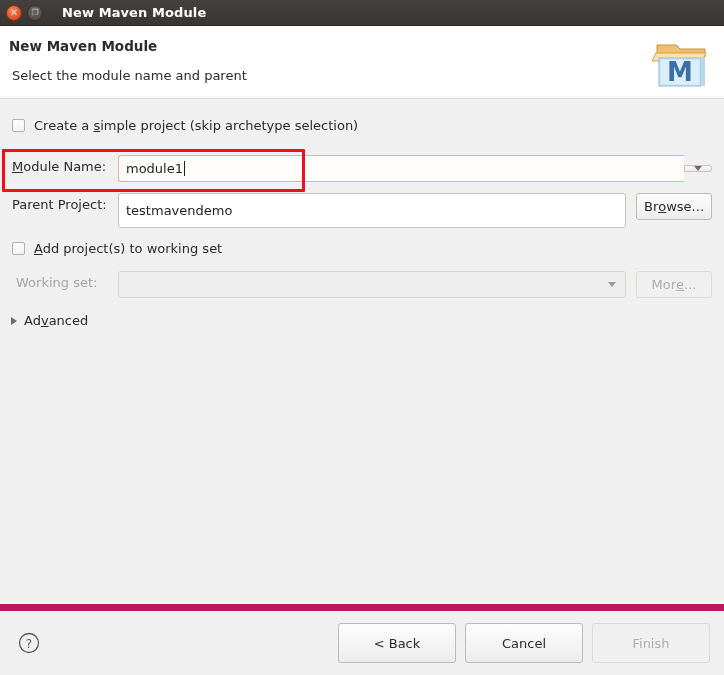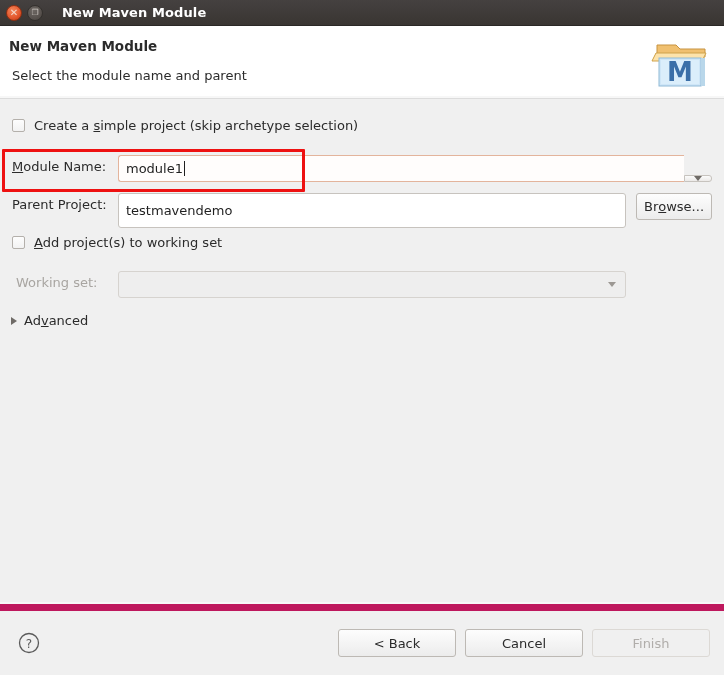--- a/index.html
+++ b/index.html
@@ -125,21 +125,21 @@
     color: #1f1f1f;
   }
 
   .caret {
     display: inline-block;
     width: 1px; height: 15px;
     background: #1f1f1f;
     margin-left: 1px;
   }
 
-  .combo-wrap { position: absolute; display: flex; align-items: flex-end; }
+  .combo-wrap { position: absolute; display: flex; align-items: center; }
   .combo-input {
     flex: 1 1 auto;
     height: 27px;
     border: 1px solid #e3b49c;
     border-right: none;
     border-radius: 3px 0 0 3px;
     background: #fffdfc;
     display: flex; align-items: center;
     padding: 0 7px;
     font-size: 13px;
@@ -222,21 +222,21 @@
     width: 22px; height: 22px;
   }
   .footer-buttons {
     position: absolute;
     right: 14px; top: 50%;
     transform: translateY(-50%);
     display: flex;
     align-items: center;
     gap: 9px;
   }
-  .footer-buttons .btn { width: 118px; height: 28px; padding: 0; }
+  .footer-buttons .btn { width: 118px; height: 40px; padding: 0; }
 </style>
 </head>
 <body>
 
 <div class="window">
 
   <div class="titlebar">
     <div class="wbtn close">
       <span class="glyph">✕</span>
     </div>
@@ -296,31 +296,36 @@
     </div>
     <div class="field" style="position:absolute; left:118px; top:94px; width:508px;">
       <span>testmavendemo</span>
     </div>
     <div class="btn" style="position:absolute; left:636px; top:94px; width:76px;">
         <span>Br</span>
         <span class="mn">o</span>
         <span>wse...</span>
       </div>
 
-    <div class="row" style="left:12px; top:136px;text-align:center;">
+    <div class="row" style="left:12px; top:142px;text-align:center;">
       <div class="check"></div>
       <div class="lbl" style="margin-left:9px;"><span class="mn">A</span><span>dd project(s) to working set</span></div>
     </div>
 
     <div class="row" style="left:16px; top:176px;">
       <div class="lbl dim">Working set:</div>
     </div>
     <div class="select-disabled" style="left:118px; top:172px; width:508px;">
       <span class="arrow-glyph dim"></span>
     </div>
+    <div class="btn disabled" style="position:absolute; left:636px; top:172px; width:76px;">
+        <span>Mor</span>
+        <span class="mn">e</span>
+        <span>...</span>
+      </div>
 
     <div class="row" style="left:11px; top:214px;">
       <span class="tri"></span>
       <div class="lbl"><span>Ad</span><span class="mn">v</span><span>anced</span></div>
     </div>
 
   </div>
 
   <div class="footer">
     <div class="help-icon">

